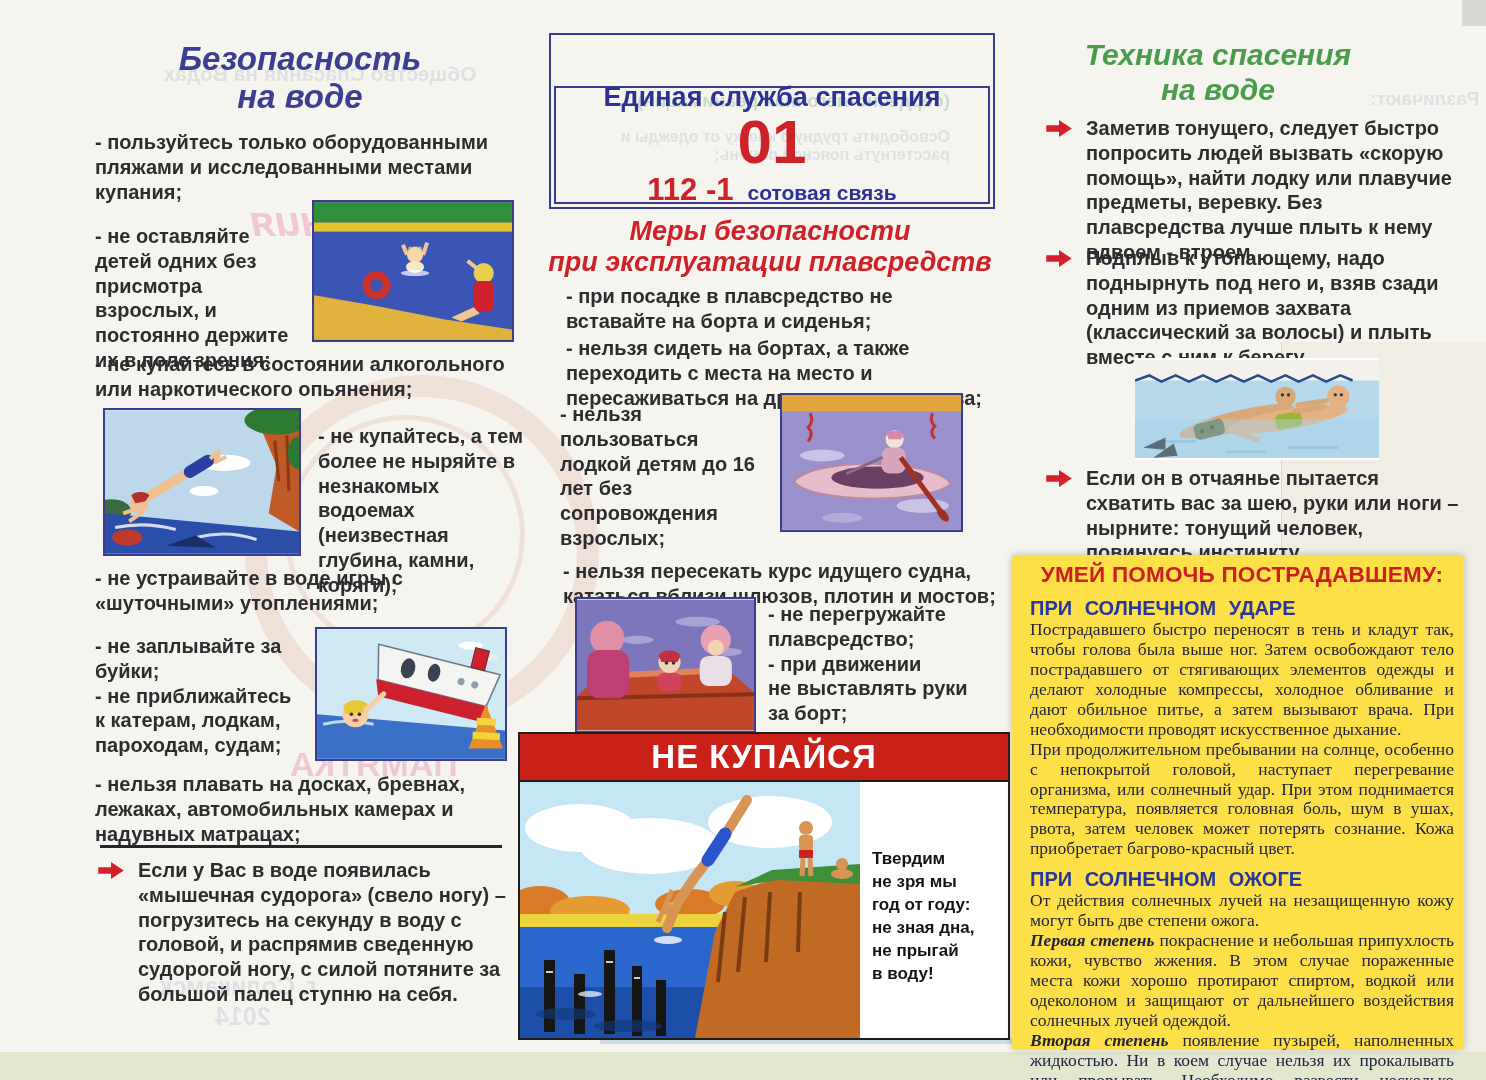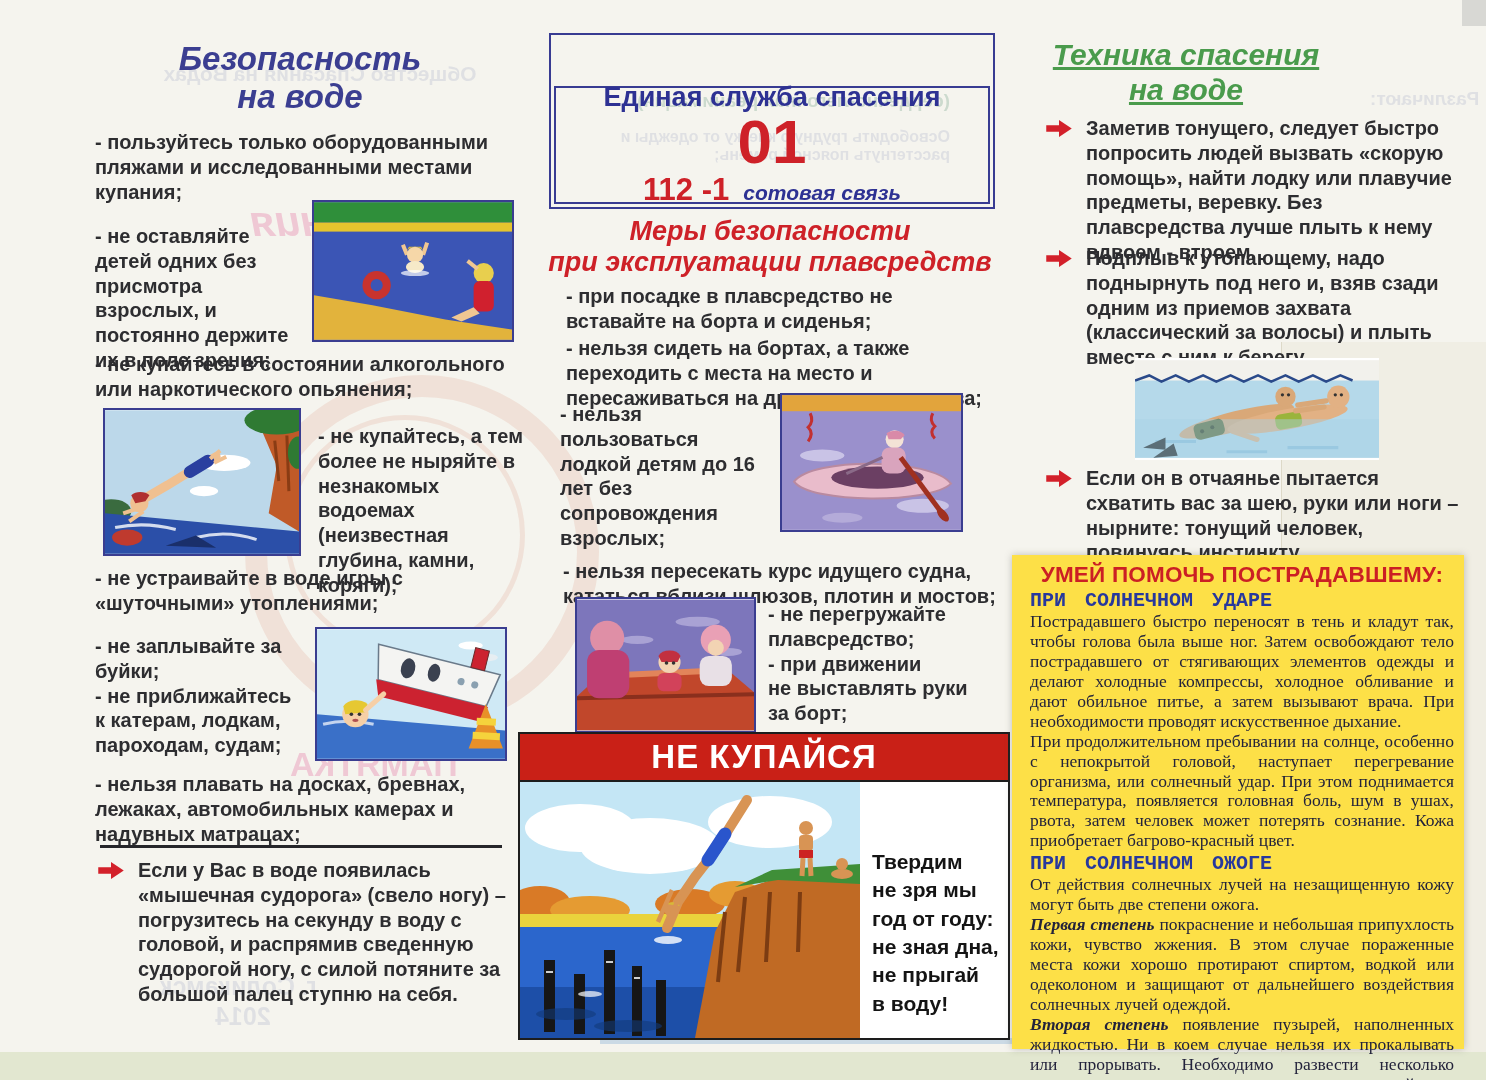--- a/index.html
+++ b/index.html
@@ -29,33 +29,33 @@
   
   .pic{border:2px solid #3a3d90;box-shadow:inset 0 0 0 2px #fff,inset 0 0 0 3px #3a3d90;background:#fff;}
   .pic svg{display:block;width:100%;height:100%;}
   
   .embox{left:549px;top:33px;width:442px;height:172px;border:2px solid #383b92;}
   .embox-in{position:absolute;inset:3px;border:2px solid #383b92;display:flex;flex-direction:column;align-items:center;justify-content:center;margin-top:48px;}
   .em-title{color:#2d3193;font-weight:bold;font-size:27px;}
   .em-phone{color:#ce2128;font-weight:bold;font-size:62px;line-height:.95;}
   .em-cellrow{display:flex;align-items:baseline;gap:14px;}
   .em-cell{color:#ce2128;font-weight:bold;font-size:31px;}
-  .em-celllab{color:#2d3193;font-weight:bold;font-size:21px;font-style:italic;}
+  .em-celllab{color:#2d3193;font-weight:bold;font-size:21px;}
   
   .poster{left:518px;top:732px;width:492px;height:308px;background:#fff;border:2px solid #1d1d1d;box-sizing:border-box;}
   .p-banner{height:46px;background:#c92017;border-bottom:2px solid #1d1d1d;display:flex;align-items:center;justify-content:center;gap:12px;}
   .p-banner-main{color:#fff;font-weight:bold;font-size:33px;letter-spacing:1px;}
   .p-banner-rest{color:#fff;font-weight:bold;font-size:21px;}
   .p-body{position:relative;width:100%;height:256px;}
-  .p-verse{position:absolute;left:352px;top:66px;width:130px;font-weight:bold;font-size:21px;line-height:1.35;color:#141414;white-space:pre-line;}
+  .p-verse{position:absolute;left:352px;top:66px;width:130px;font-weight:bold;font-size:17px;line-height:1.35;color:#141414;white-space:pre-line;}
   
   .help{left:1012px;top:555px;width:452px;height:494px;background:#fde047;box-shadow:0 0 7px rgba(90,90,80,.35);
         padding:7px 10px 6px 18px;box-sizing:border-box;}
   .help-title{color:#cb1f24;font-weight:bold;font-size:22.5px;text-align:center;letter-spacing:.2px;}
-  .help-h{color:#27389d;font-family:Liberation Mono, monospace;font-weight:bold;font-size:20px;word-spacing:7px;margin-top:1px;}
+  .help-h{color:#27389d;font-family:Liberation Sans, sans-serif;font-weight:bold;font-size:20px;word-spacing:7px;margin-top:9px;}
   .help-p{font-family:"Liberation Serif",serif;font-size:17.5px;line-height:1.14;text-align:justify;color:#23233b;margin:0;}
   .deg{font-weight:bold;font-style:italic;}
 </style>
 </head>
 <body>
 
 <div class="abs scan-right"></div>
 <div class="abs scan-bottom"></div>
 <div class="abs scan-corner"></div>
 <div class="abs poster-underline"></div>
@@ -289,21 +289,21 @@
     </svg>
     <div class="p-verse">Твердим
 не зря мы
 год от году:
 не зная дна,
 не прыгай
 в воду!</div>
   </div>
 </div>
 
-<div class="abs col-title green-t" style="left:1006px;top:38px;width:360px;font-size:30px;text-decoration:underline;">Техника спасения
+<div class="abs col-title green-t" style="left:1038px;top:38px;width:360px;font-size:30px;">Техника спасения
 на воде</div>
 
 <div class="abs arrow-row" style="left:1046px;top:116px;width:420px;">
   <svg class="arrow-ic" width="26" height="17" viewBox="0 0 24 16">
     <polygon points="0,5 12,5 12,0 24,8 12,16 12,11 0,11" fill="#d3202a"></polygon>
   </svg>
   <div class="btext" style="width:382px;">Заметив тонущего, следует быстро попросить людей вызвать «скорую помощь», найти лодку или плавучие предметы, веревку. Без плавсредства лучше плыть к нему вдвоем - втроем.</div>
 </div>
 
 <div class="abs arrow-row" style="left:1046px;top:246px;width:420px;">

